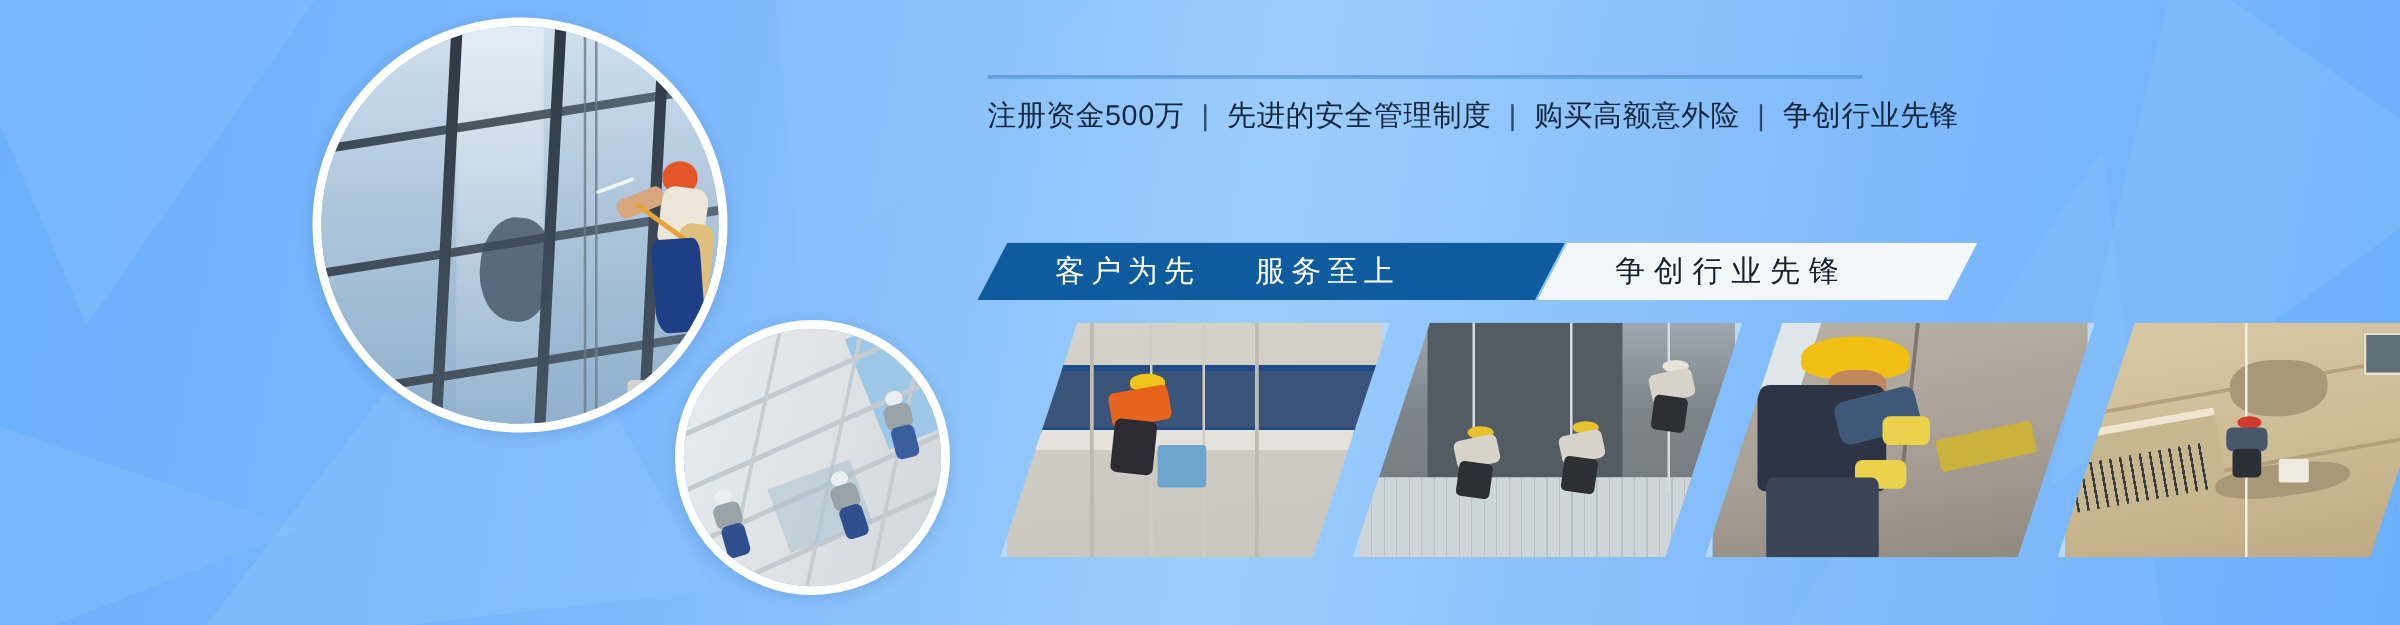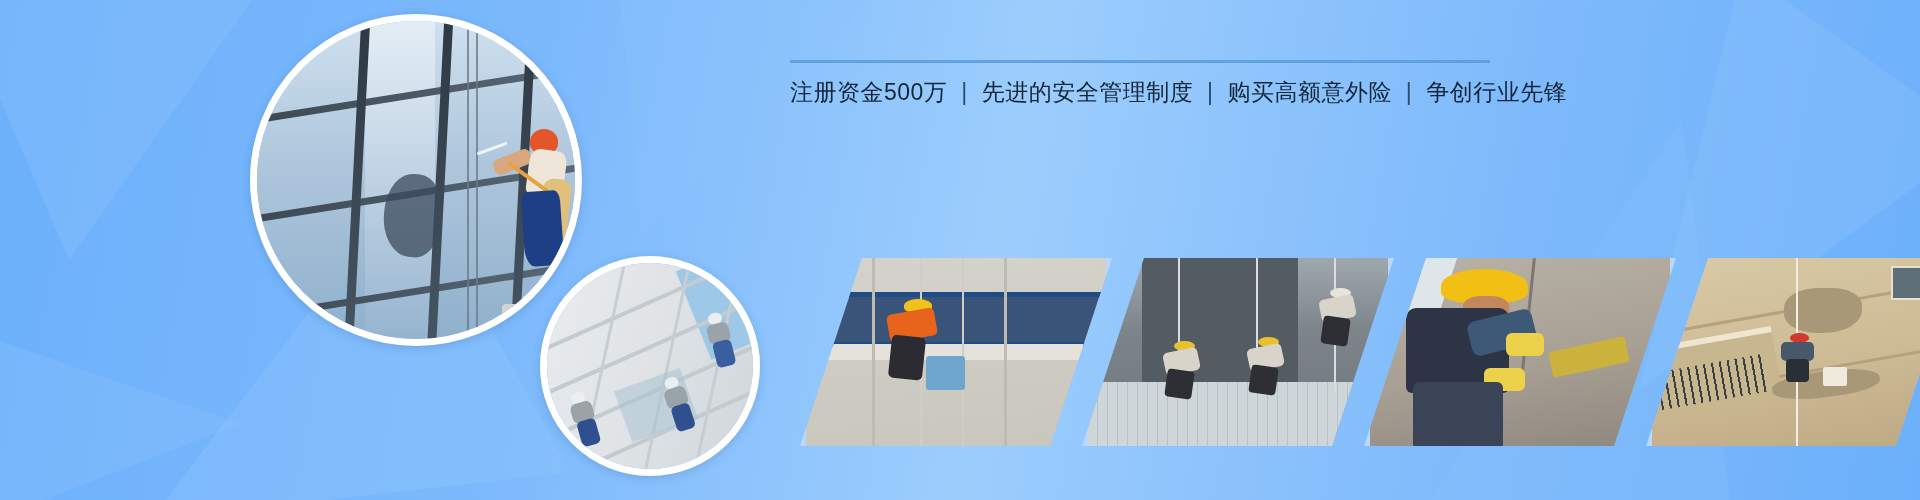--- a/index.html
+++ b/index.html
@@ -296,20 +296,29 @@
       <span>注册资金500万</span>
       <span class="sep">|</span>
       <span>先进的安全管理制度</span>
       <span class="sep">|</span>
       <span>购买高额意外险</span>
       <span class="sep">|</span>
       <span>争创行业先锋</span>
     </div>
   </div>
 
+  <div class="slogan">
+    <div class="left">
+      <span class="s1">客户为先</span>
+      <span class="s2">服务至上</span>
+    </div>
+    <div class="right">
+      <span class="s3">争创行业先锋</span>
+    </div>
+  </div>
 
   <div class="strip">
 
     <div class="slant s-a">
       <div class="inner pa">
         <div class="band"></div>
         <div class="ledge"></div>
         <div class="seam s1"></div>
         <div class="seam s2"></div>
         <div class="ropeA a"></div>

